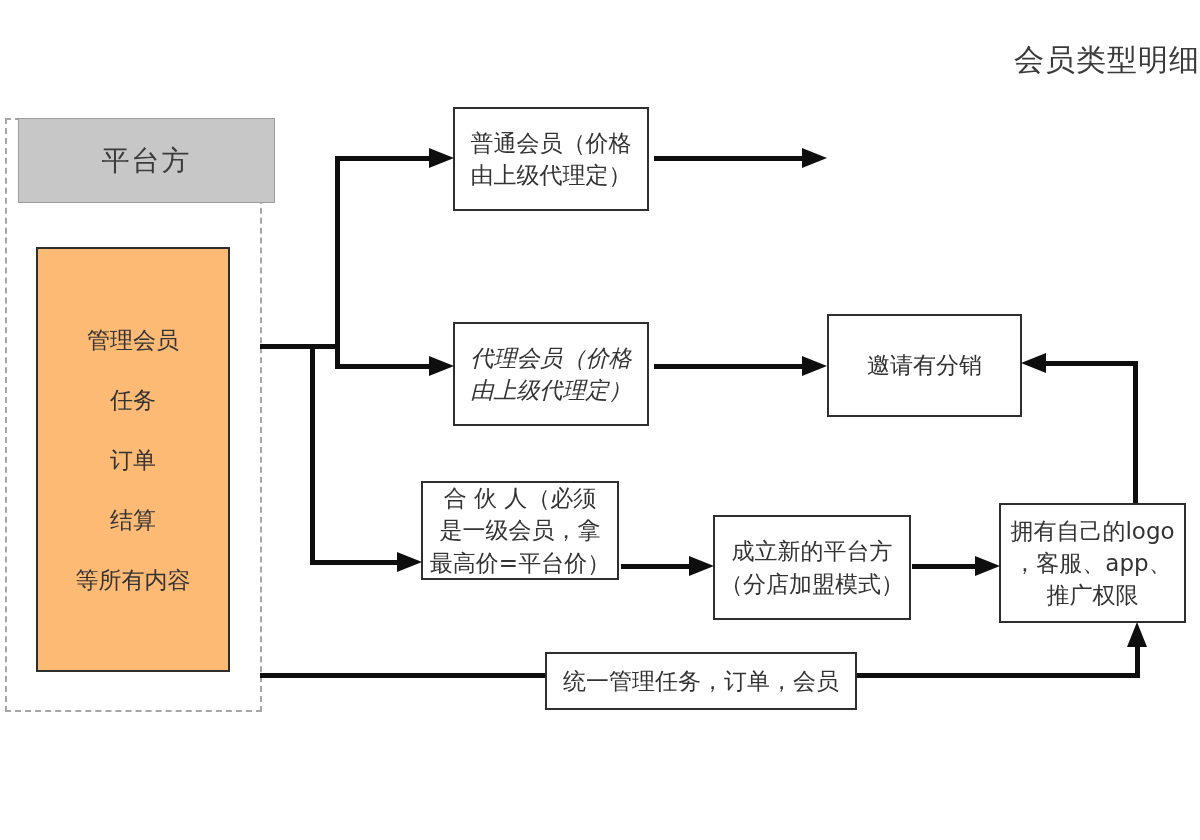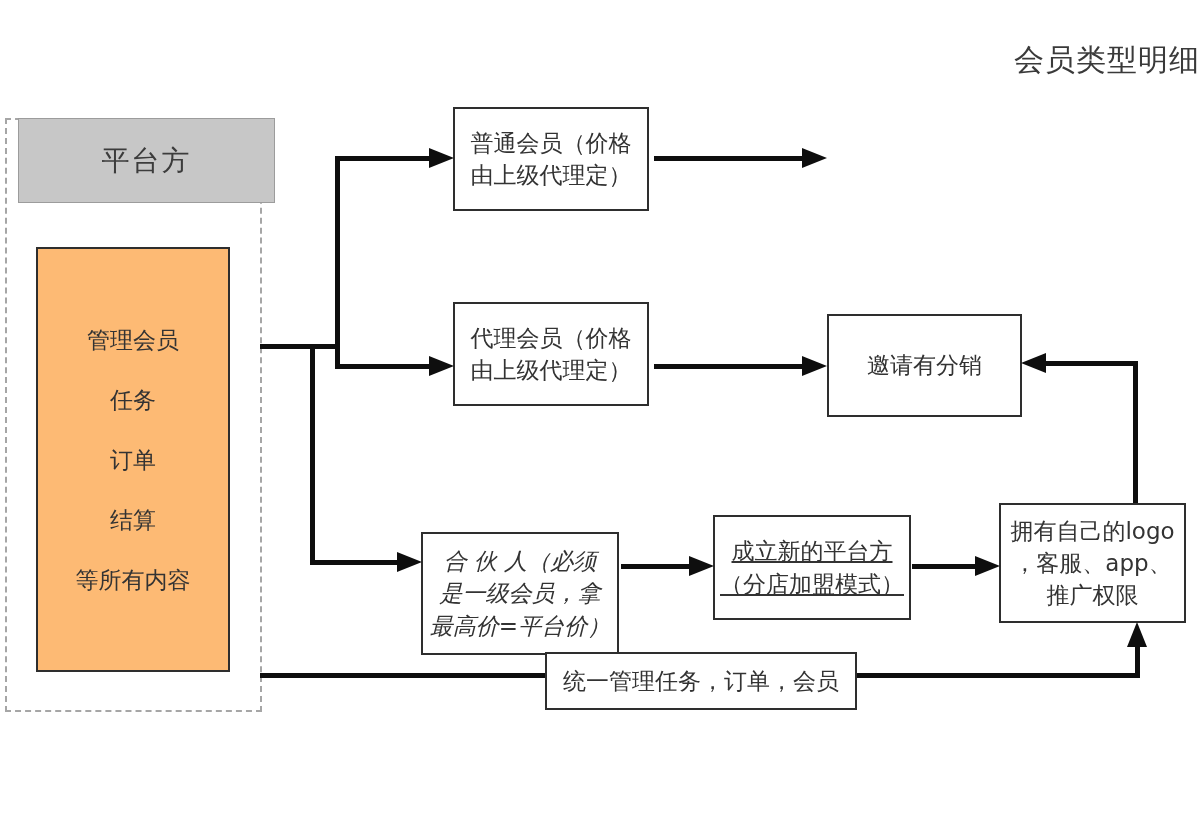--- a/index.html
+++ b/index.html
@@ -60,24 +60,24 @@
     background: #ffffff;
     display: flex; align-items: center; justify-content: center;
     text-align: center;
     font-size: 23px;
     line-height: 1.4;
     color: #333333;
     white-space: pre-line;
   }
   .node-ordinary   { left: 453px; top: 107px; width: 196px; height: 104px; }
   .node-invite-no  { left: 827px; top: 107px; width: 195px; height: 103px; }
-  .node-agent      { left: 453px; top: 302px; width: 196px; height: 104px; }
+  .node-agent      { left: 453px; top: 322px; width: 196px; height: 104px; font-style: italic; }
   .node-invite-yes { left: 827px; top: 314px; width: 195px; height: 103px; }
-  .node-partner    { left: 421px; top: 532px; width: 198px; height: 123px; font-style: italic; }
-  .node-newplat    { left: 713px; top: 515px; width: 198px; height: 105px; text-decoration: underline; }
+  .node-partner    { left: 421px; top: 481px; width: 198px; height: 99px; }
+  .node-newplat    { left: 713px; top: 515px; width: 198px; height: 105px; }
   .node-ownbrand   { left: 999px; top: 503px; width: 187px; height: 120px; }
   .edge-label      { left: 545px; top: 652px; width: 312px; height: 58px; z-index: 3; }
   .hline, .vline { position: absolute; background: #0e0e0e; z-index: 1; }
   .hline { height: 5px; }
   .vline { width: 5px; }
   .ah { position: absolute; width: 0; height: 0; z-index: 2; }
   .ah-right { border-top: 10px solid transparent; border-bottom: 10px solid transparent; border-left: 25px solid #0e0e0e; }
   .ah-left  { border-top: 10px solid transparent; border-bottom: 10px solid transparent; border-right: 25px solid #0e0e0e; }
   .ah-up    { border-left: 10px solid transparent; border-right: 10px solid transparent; border-bottom: 25px solid #0e0e0e; }
 </style>

